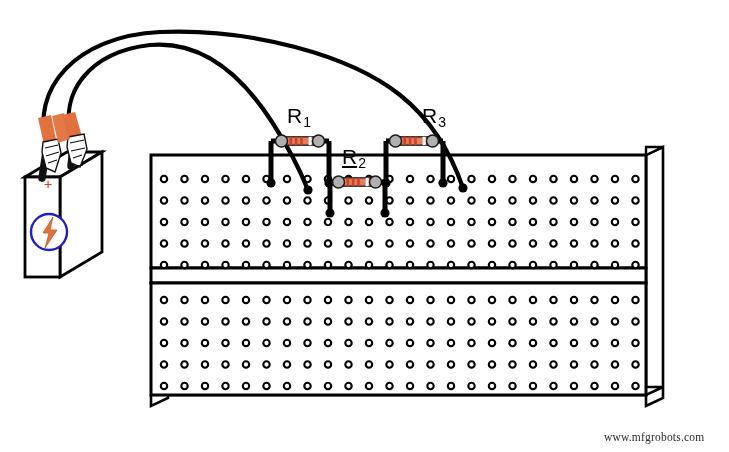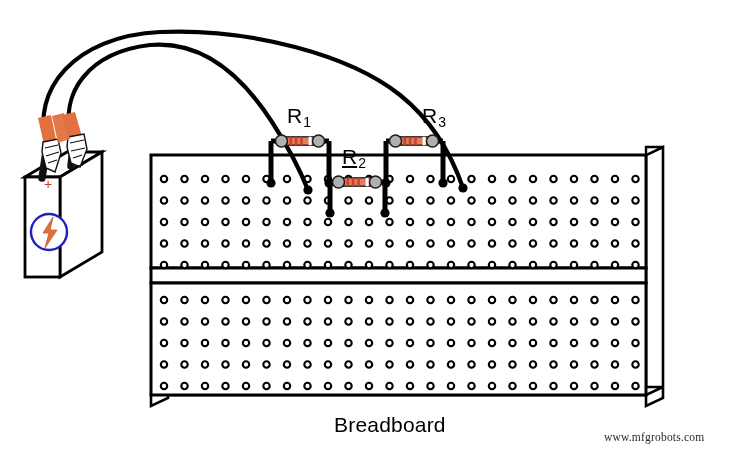--- a/index.html
+++ b/index.html
@@ -415,17 +415,16 @@
   <div class="lbl res-label" style="left:287px; top:105px;"><span>R</span><span class="sub">1</span></div>
 
   <div class="lbl res-label" style="left:342px; top:146px;text-decoration:underline;"><span>R</span><span class="sub">2</span></div>
 
   <div class="lbl res-label" style="left:379px; top:105px;margin-left:43px;"><span>R</span><span class="sub">3</span></div>
 
   <div class="lbl term-sign" style="left:44px; top:177px;">+</div>
 
   <div class="lbl term-sign minus" style="left:75px; top:158px;">−</div>
 
-  <div class="lbl caption" style="left:334px; top:414px;">Breadboard</div>
 
   <div class="lbl watermark" style="left:604px; top:432px;">www.mfgrobots.com</div>
 
 </div>
 
 </body></html>

